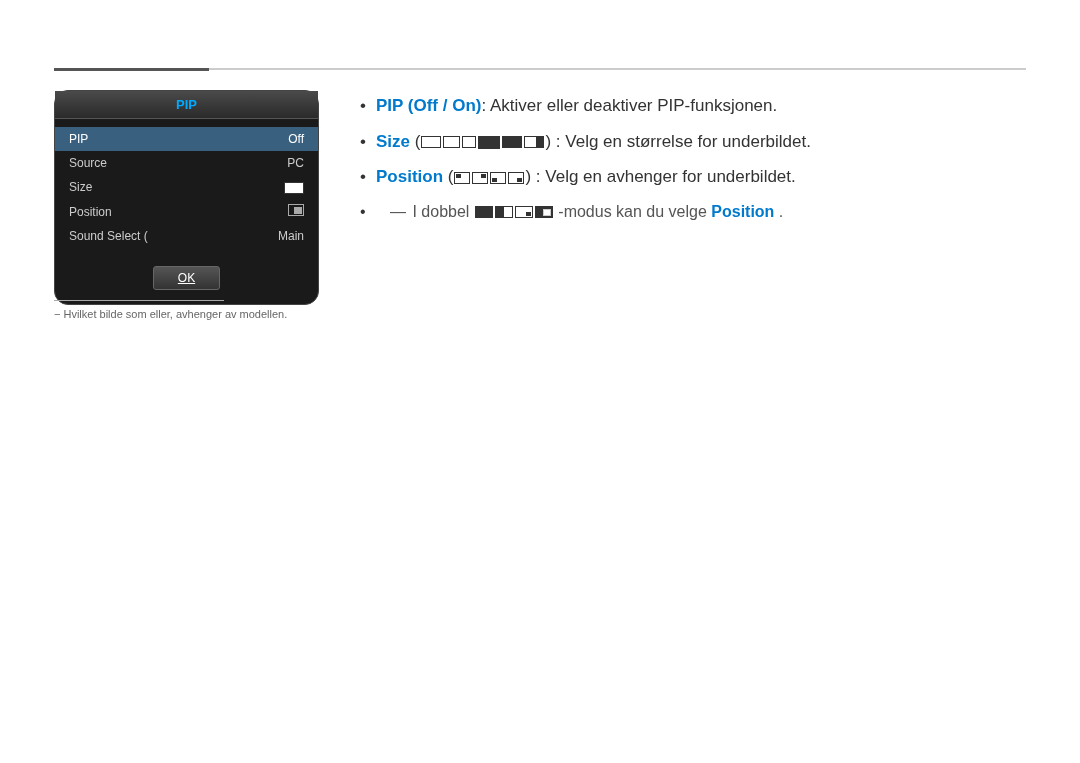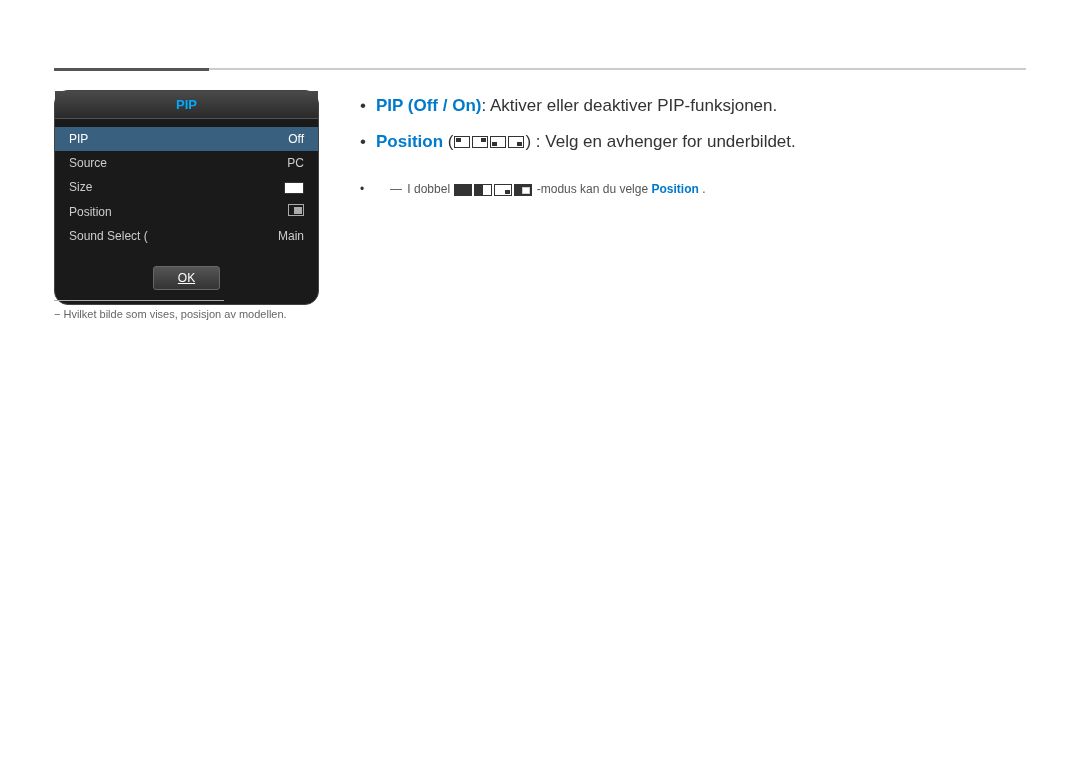--- a/index.html
+++ b/index.html
@@ -324,30 +324,44 @@
     </div>
 
   </div>
 
   <div class="ok-button-container">
     <button class="ok-button">OK</button>
   </div>
 </div>
 
 <div class="footnote-divider"></div>
-<div class="footnote">− Hvilket bilde som vises, posisjon av modellen.</div>
+<div class="footnote">− Hvilket bilde som eller, avhenger av modellen.</div>
 
 <div class="content-area">
   <ul class="bullet-list">
 
     <li>
       <span class="bold-blue">PIP (<strong>Off</strong> / <strong>On</strong>)</span><span>: Aktiver eller deaktiver PIP-funksjonen.</span>
     </li>
 
 
+    <li>
+      <span class="bold-blue">Size</span>
+      <span>
+        (<span class="size-icons">
+          <span class="size-icon si-1"></span>
+          <span class="size-icon si-2"></span>
+          <span class="size-icon si-3"></span>
+          <span class="size-icon si-4"></span>
+          <span class="size-icon si-5"></span>
+          <span class="size-icon si-6"></span>
+        </span>)
+      </span>
+      <span>: Velg en størrelse for underbildet.</span>
+    </li>
 
     <li>
       <span class="bold-blue">Position</span>
       <span>
         (<span class="pos-icons">
           <span class="pi-box pi-tl">
               <span class="dot"></span>
             </span>
           <span class="pi-box pi-tr">
               <span class="dot"></span>
@@ -356,21 +370,21 @@
               <span class="dot"></span>
             </span>
           <span class="pi-box pi-br">
               <span class="dot"></span>
             </span>
         </span>)
       </span>
       <span>: Velg en avhenger for underbildet.</span>
     </li>
 
-    <li style="padding-left:30px; font-size:12px; color:#555;margin-top:16px;">
+    <li style="padding-left:30px; font-size:16px; color:#555;">
       <span style="margin-right:2px;">—</span>
       <span>I dobbel </span>
       <span class="dbl-icons">
         <span class="dbl-icon"></span>
         <span class="dbl-icon half-right"></span>
         <span class="dbl-icon" style="background:#fff;border:1px solid #333;position:relative;">
             <span style="position:absolute;right:1px;bottom:1px;width:5px;height:4px;background:#333;"></span>
           </span>
         <span class="dbl-icon small-pip"></span>
       </span>

